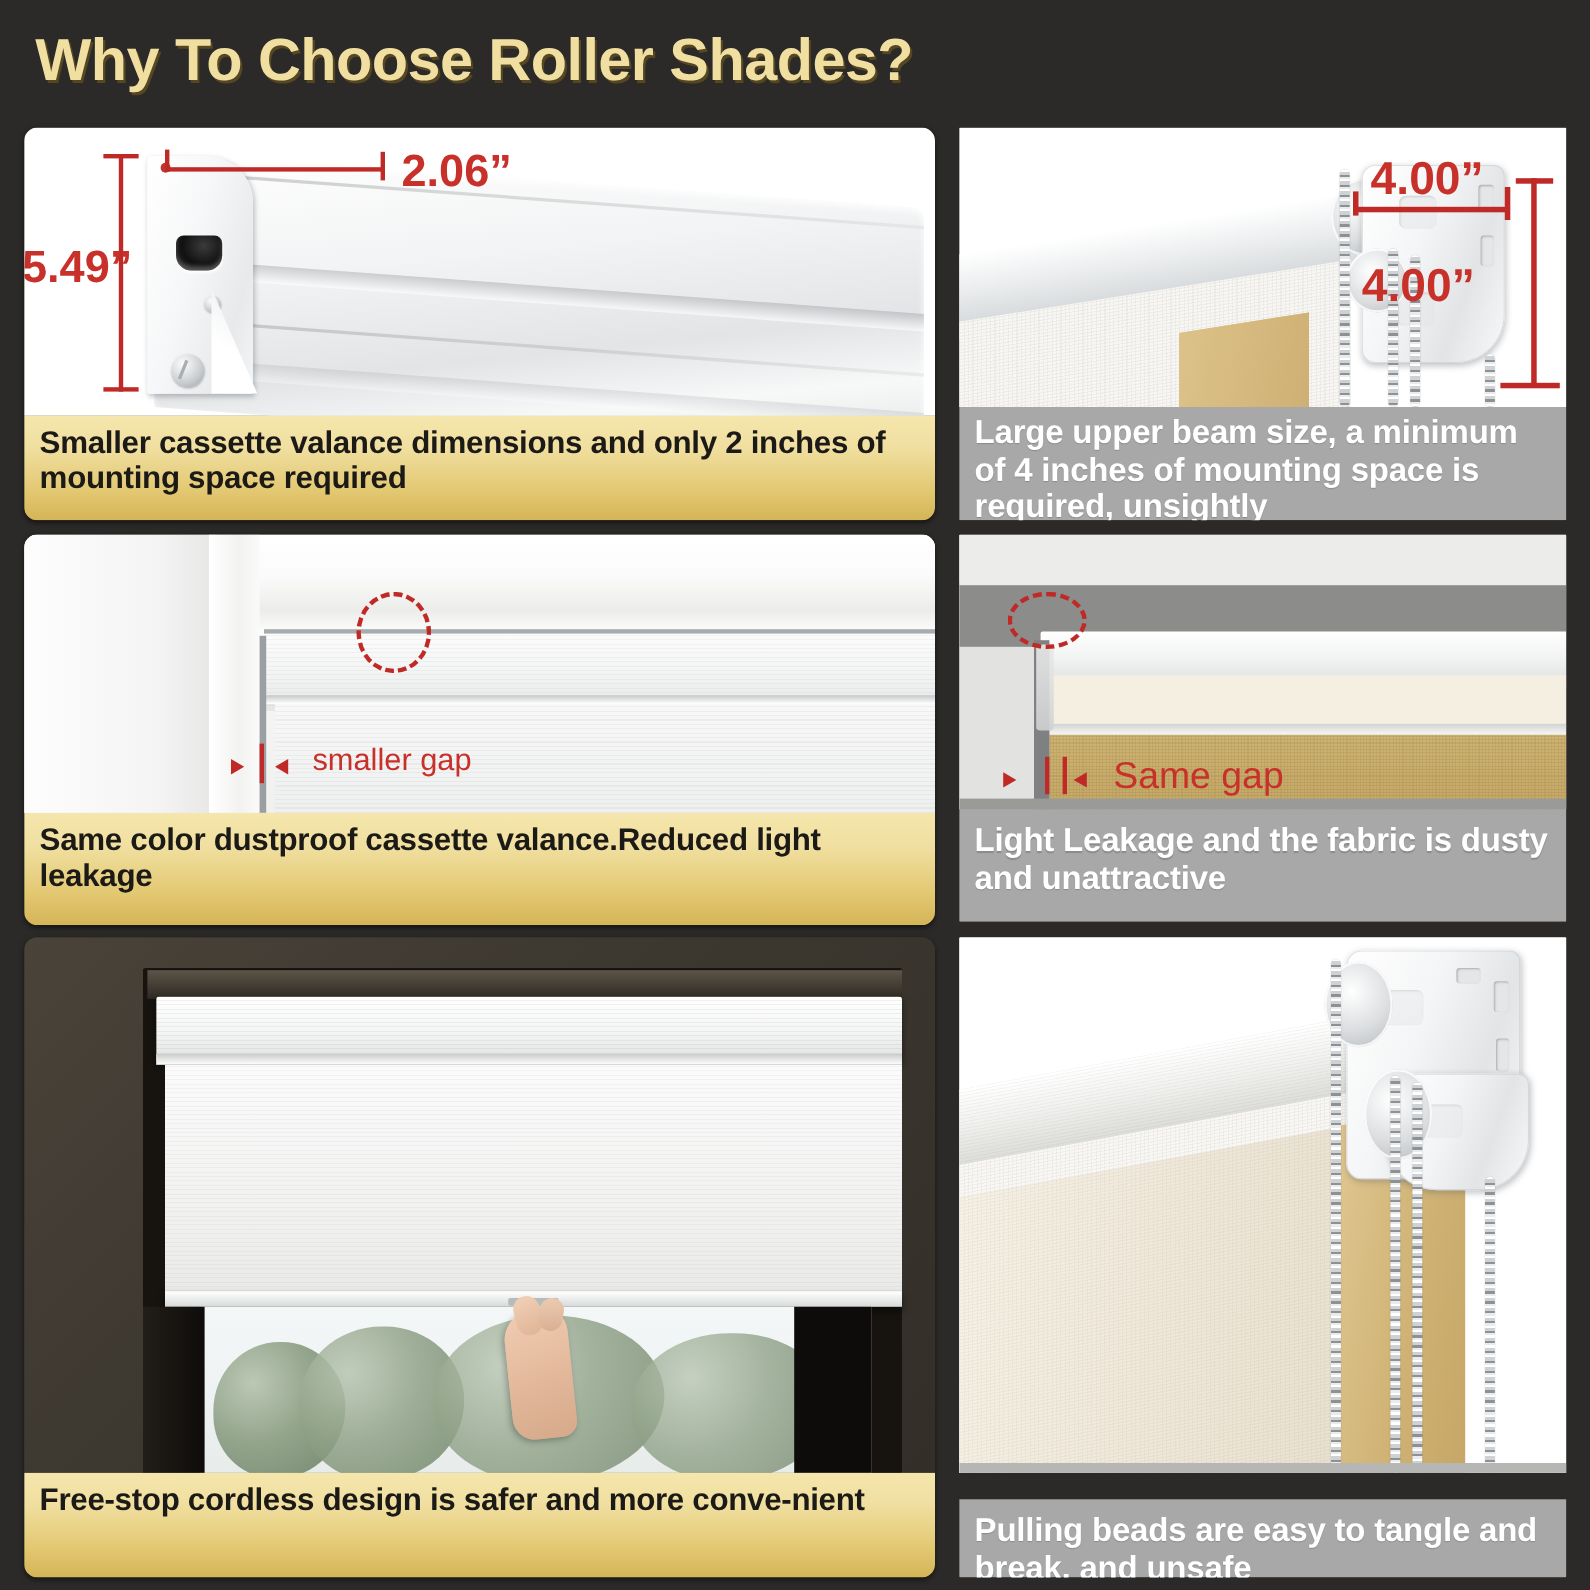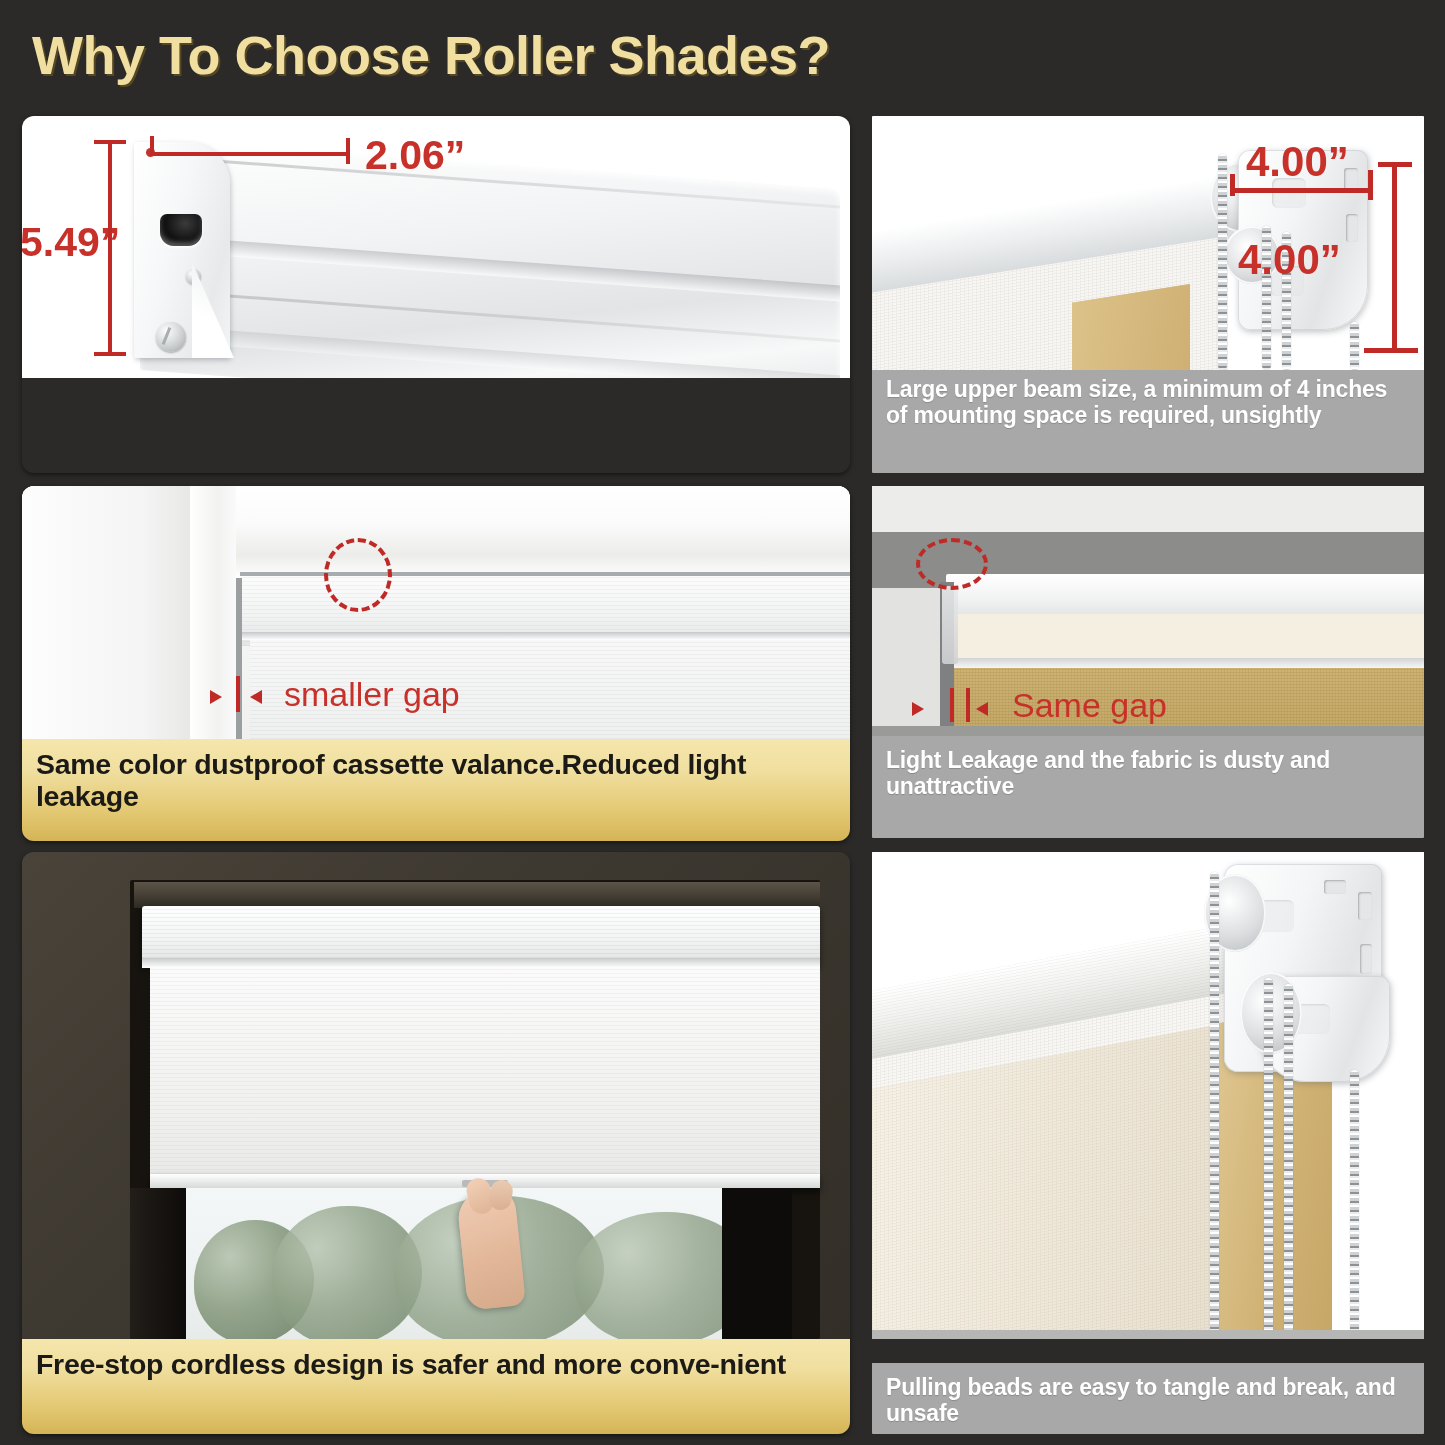--- a/index.html
+++ b/index.html
@@ -56,21 +56,21 @@
   .caption.gold {
     background: linear-gradient(180deg,#f5e6ac 0%, #f0dfa0 30%, #e3c872 72%, #d4b457 100%);
     color: #1c1a16;
     font-size: 28.5px;
     font-weight: bold;
     letter-spacing: -0.3px;
   }
   .caption.grey {
     background: #a8a8a8;
     color: #ffffff;
-    font-size: 23px;
+    font-size: 30px;
     font-weight: bold;
     letter-spacing: -0.2px;
     text-shadow: 0 1px 1px rgba(0,0,0,0.18);
   }
 
   
   #p1 { left: 22px;  top: 8px;    width: 828px; height: 357px; }
   #p2 { left: 872px; top: 8px;    width: 552px; height: 357px; }
   #p3 { left: 22px;  top: 378px;  width: 828px; height: 355px; }
   #p4 { left: 872px; top: 378px;  width: 552px; height: 352px; }
@@ -257,20 +257,21 @@
       <div class="dim-tick" style="left:128px;top:20px;width:4px;height:20px;"></div>
       <div class="dim-tick" style="left:324px;top:22px;width:4px;height:26px;"></div>
       <div class="dim-txt" style="left:343px;top:16px;font-size:41px;">2.06”</div>
 
       <div class="dim-line" style="left:86px;top:24px;width:4px;height:216px;"></div>
       <div class="dim-tick" style="left:72px;top:24px;width:32px;height:4px;"></div>
       <div class="dim-tick" style="left:72px;top:236px;width:32px;height:4px;"></div>
       <div class="dim-txt" style="left:-2px;top:103px;font-size:41px;">5.49”</div>
     </div>
 
+    <div class="caption gold">Smaller cassette valance dimensions and only 2 inches of mounting space required</div>
   </div>
 
   <div class="panel bad" id="p2">
     <div class="photo">
 
       <div style="position:absolute;left:-16px;top:58px;width:378px;height:78px;
                   background:linear-gradient(180deg,#ffffff,#eceeef 40%,#d9dcde 78%,#f2f3f4 100%);
                   transform:skewY(-9deg);transform-origin:right top;border-radius:4px;"></div>
 
       <div class="rollfab" style="left:-16px;top:120px;width:372px;height:134px;
@@ -331,21 +332,21 @@
                   background:repeating-linear-gradient(0deg,rgba(0,0,0,0.04) 0 1px,transparent 1px 4px),
                              linear-gradient(180deg,#f8f8f8,#eeefef);"></div>
 
       <div style="position:absolute;left:214px;top:92px;width:6px;height:161px;background:#9b9fa1;"></div>
 
       <div class="dashcircle" style="left:302px;top:52px;width:68px;height:74px;"></div>
 
       <div class="arrow-r" style="left:188px;top:204px;"></div>
       <div class="dim-line" style="left:214px;top:190px;width:4px;height:36px;"></div>
       <div class="arrow-l" style="left:228px;top:204px;"></div>
-      <div class="dim-txt" style="left:262px;top:189px;font-size:34px;font-weight:normal;">smaller gap</div>
+      <div class="dim-txt" style="left:262px;top:189px;font-size:28px;font-weight:normal;">smaller gap</div>
     </div>
 
     <div class="caption gold">Same color dustproof cassette valance.Reduced light leakage</div>
   </div>
 
   <div class="panel bad" id="p4">
     <div class="photo">
       <div style="position:absolute;left:0;top:0;width:552px;height:250px;background:#e2e2e0;"></div>
 
       <div style="position:absolute;left:0;top:44px;width:552px;height:58px;background:#8c8c8a;"></div>

